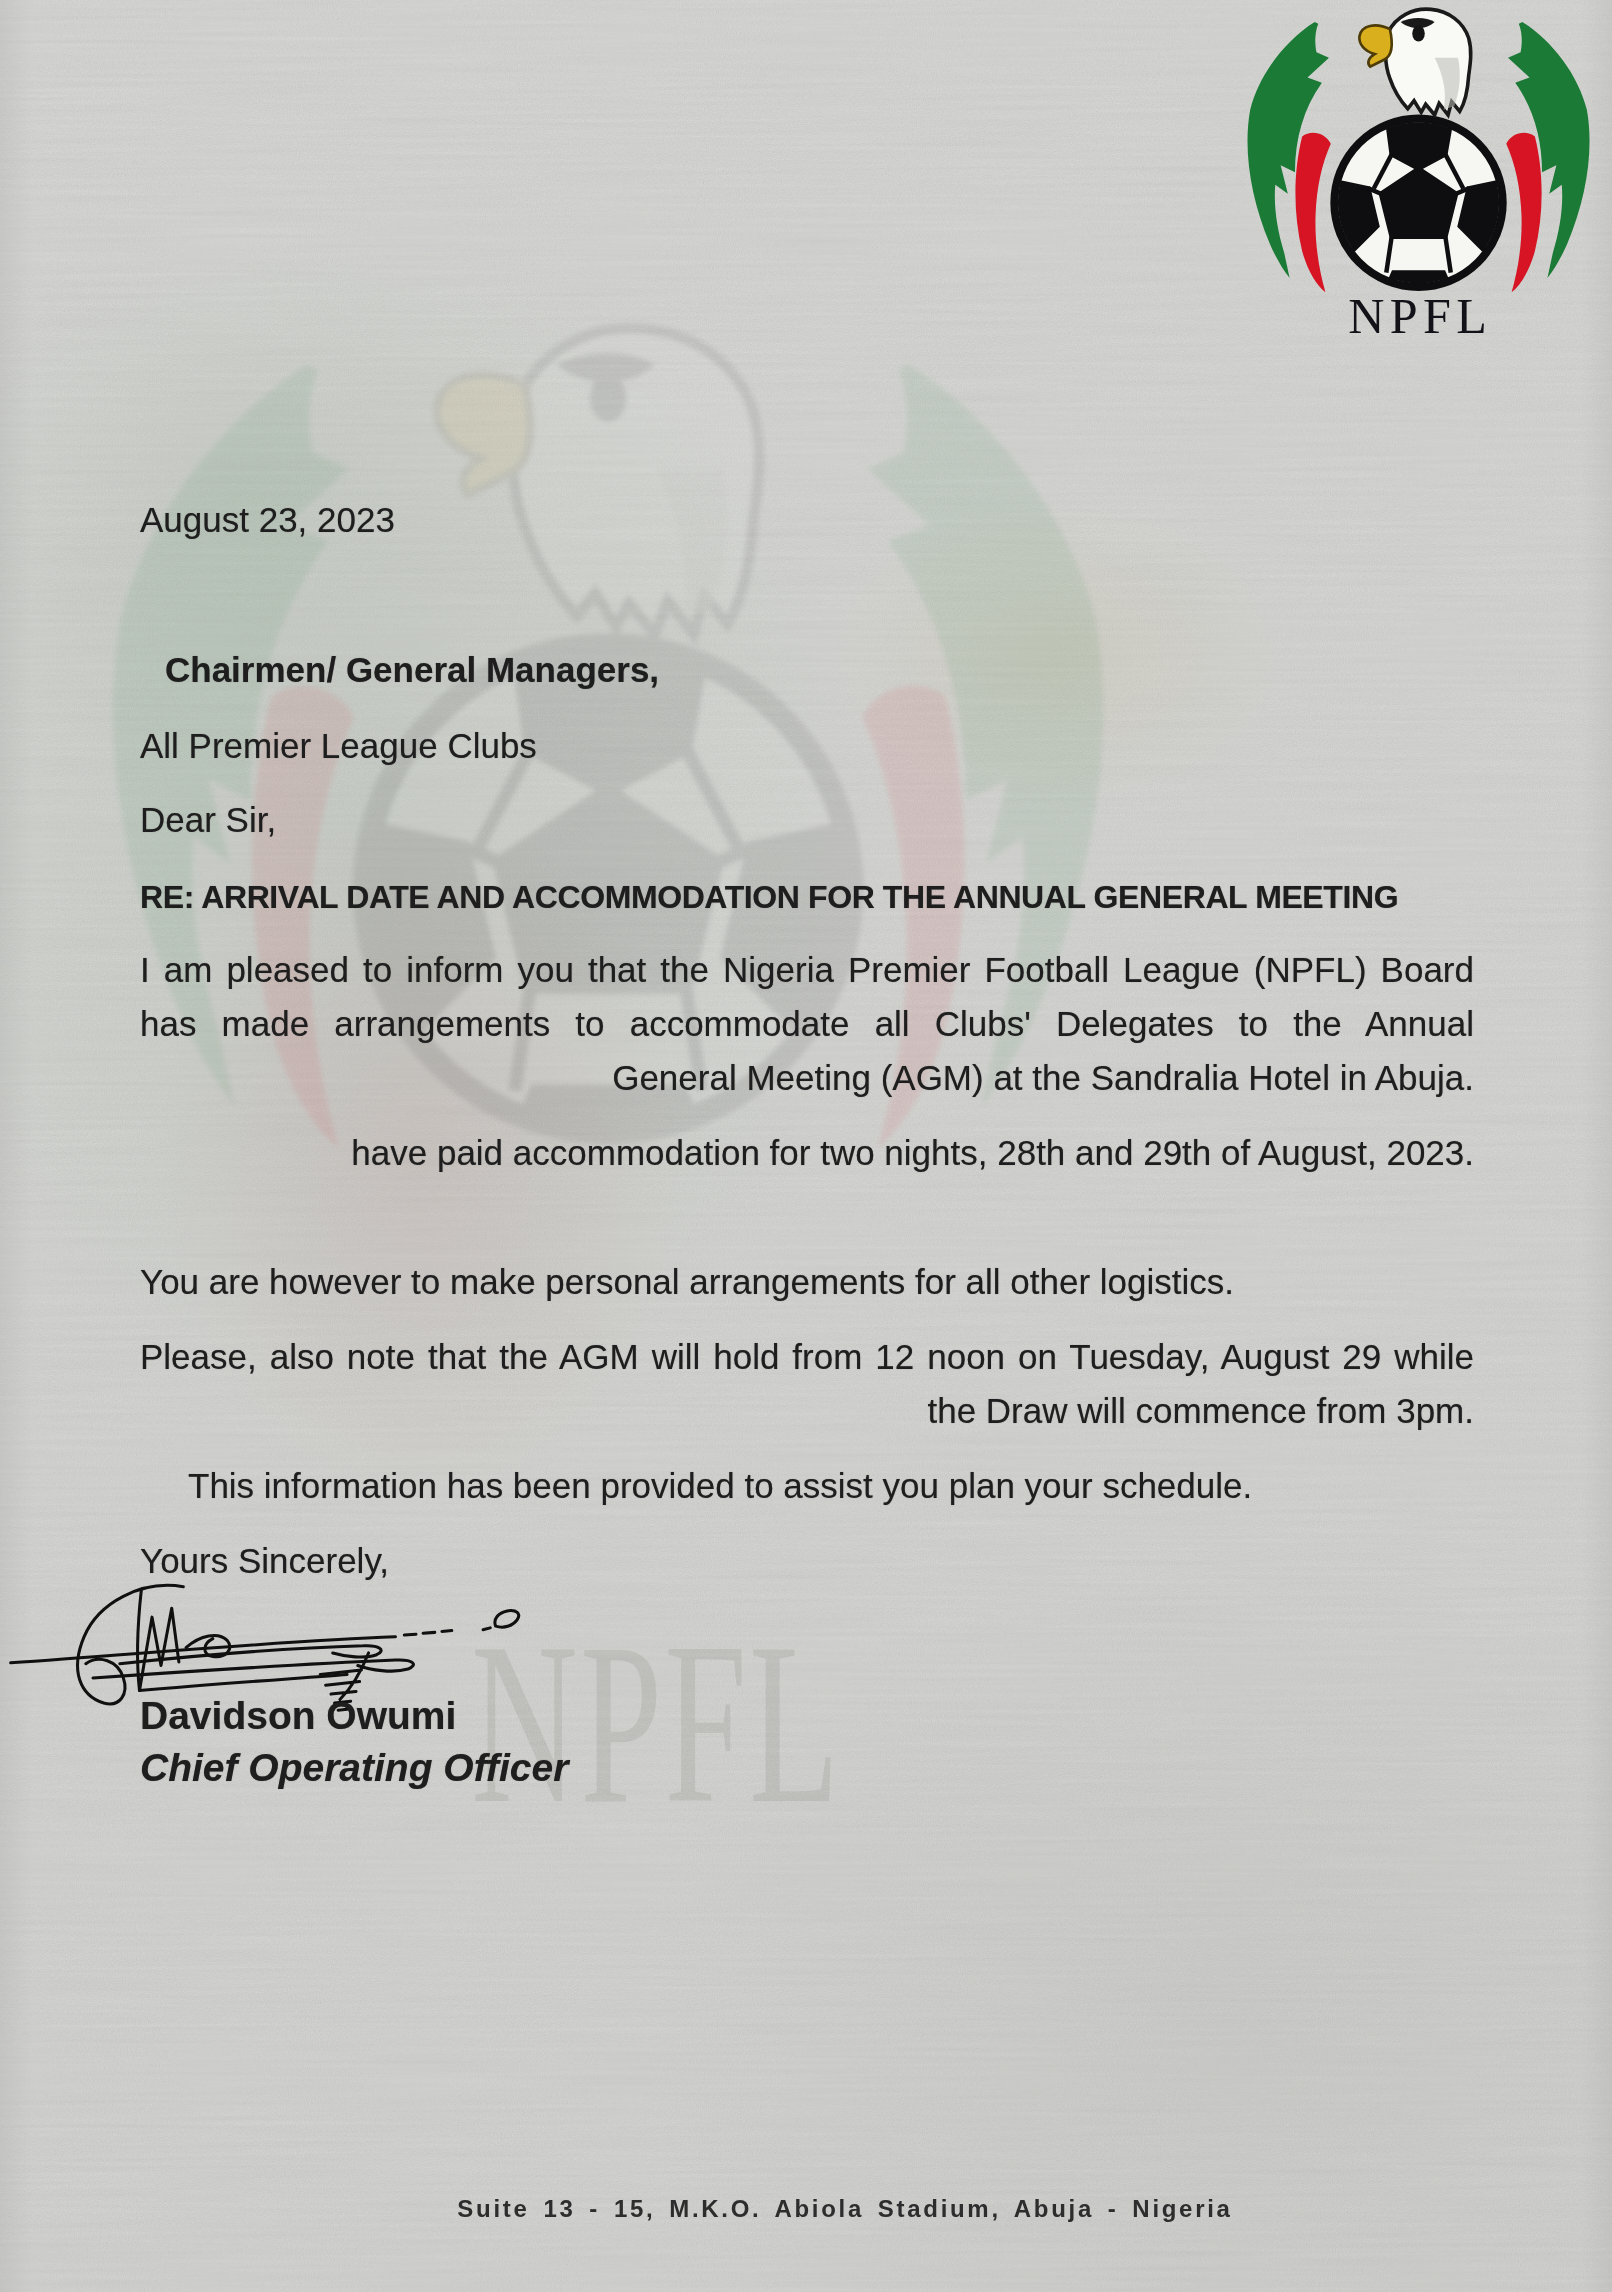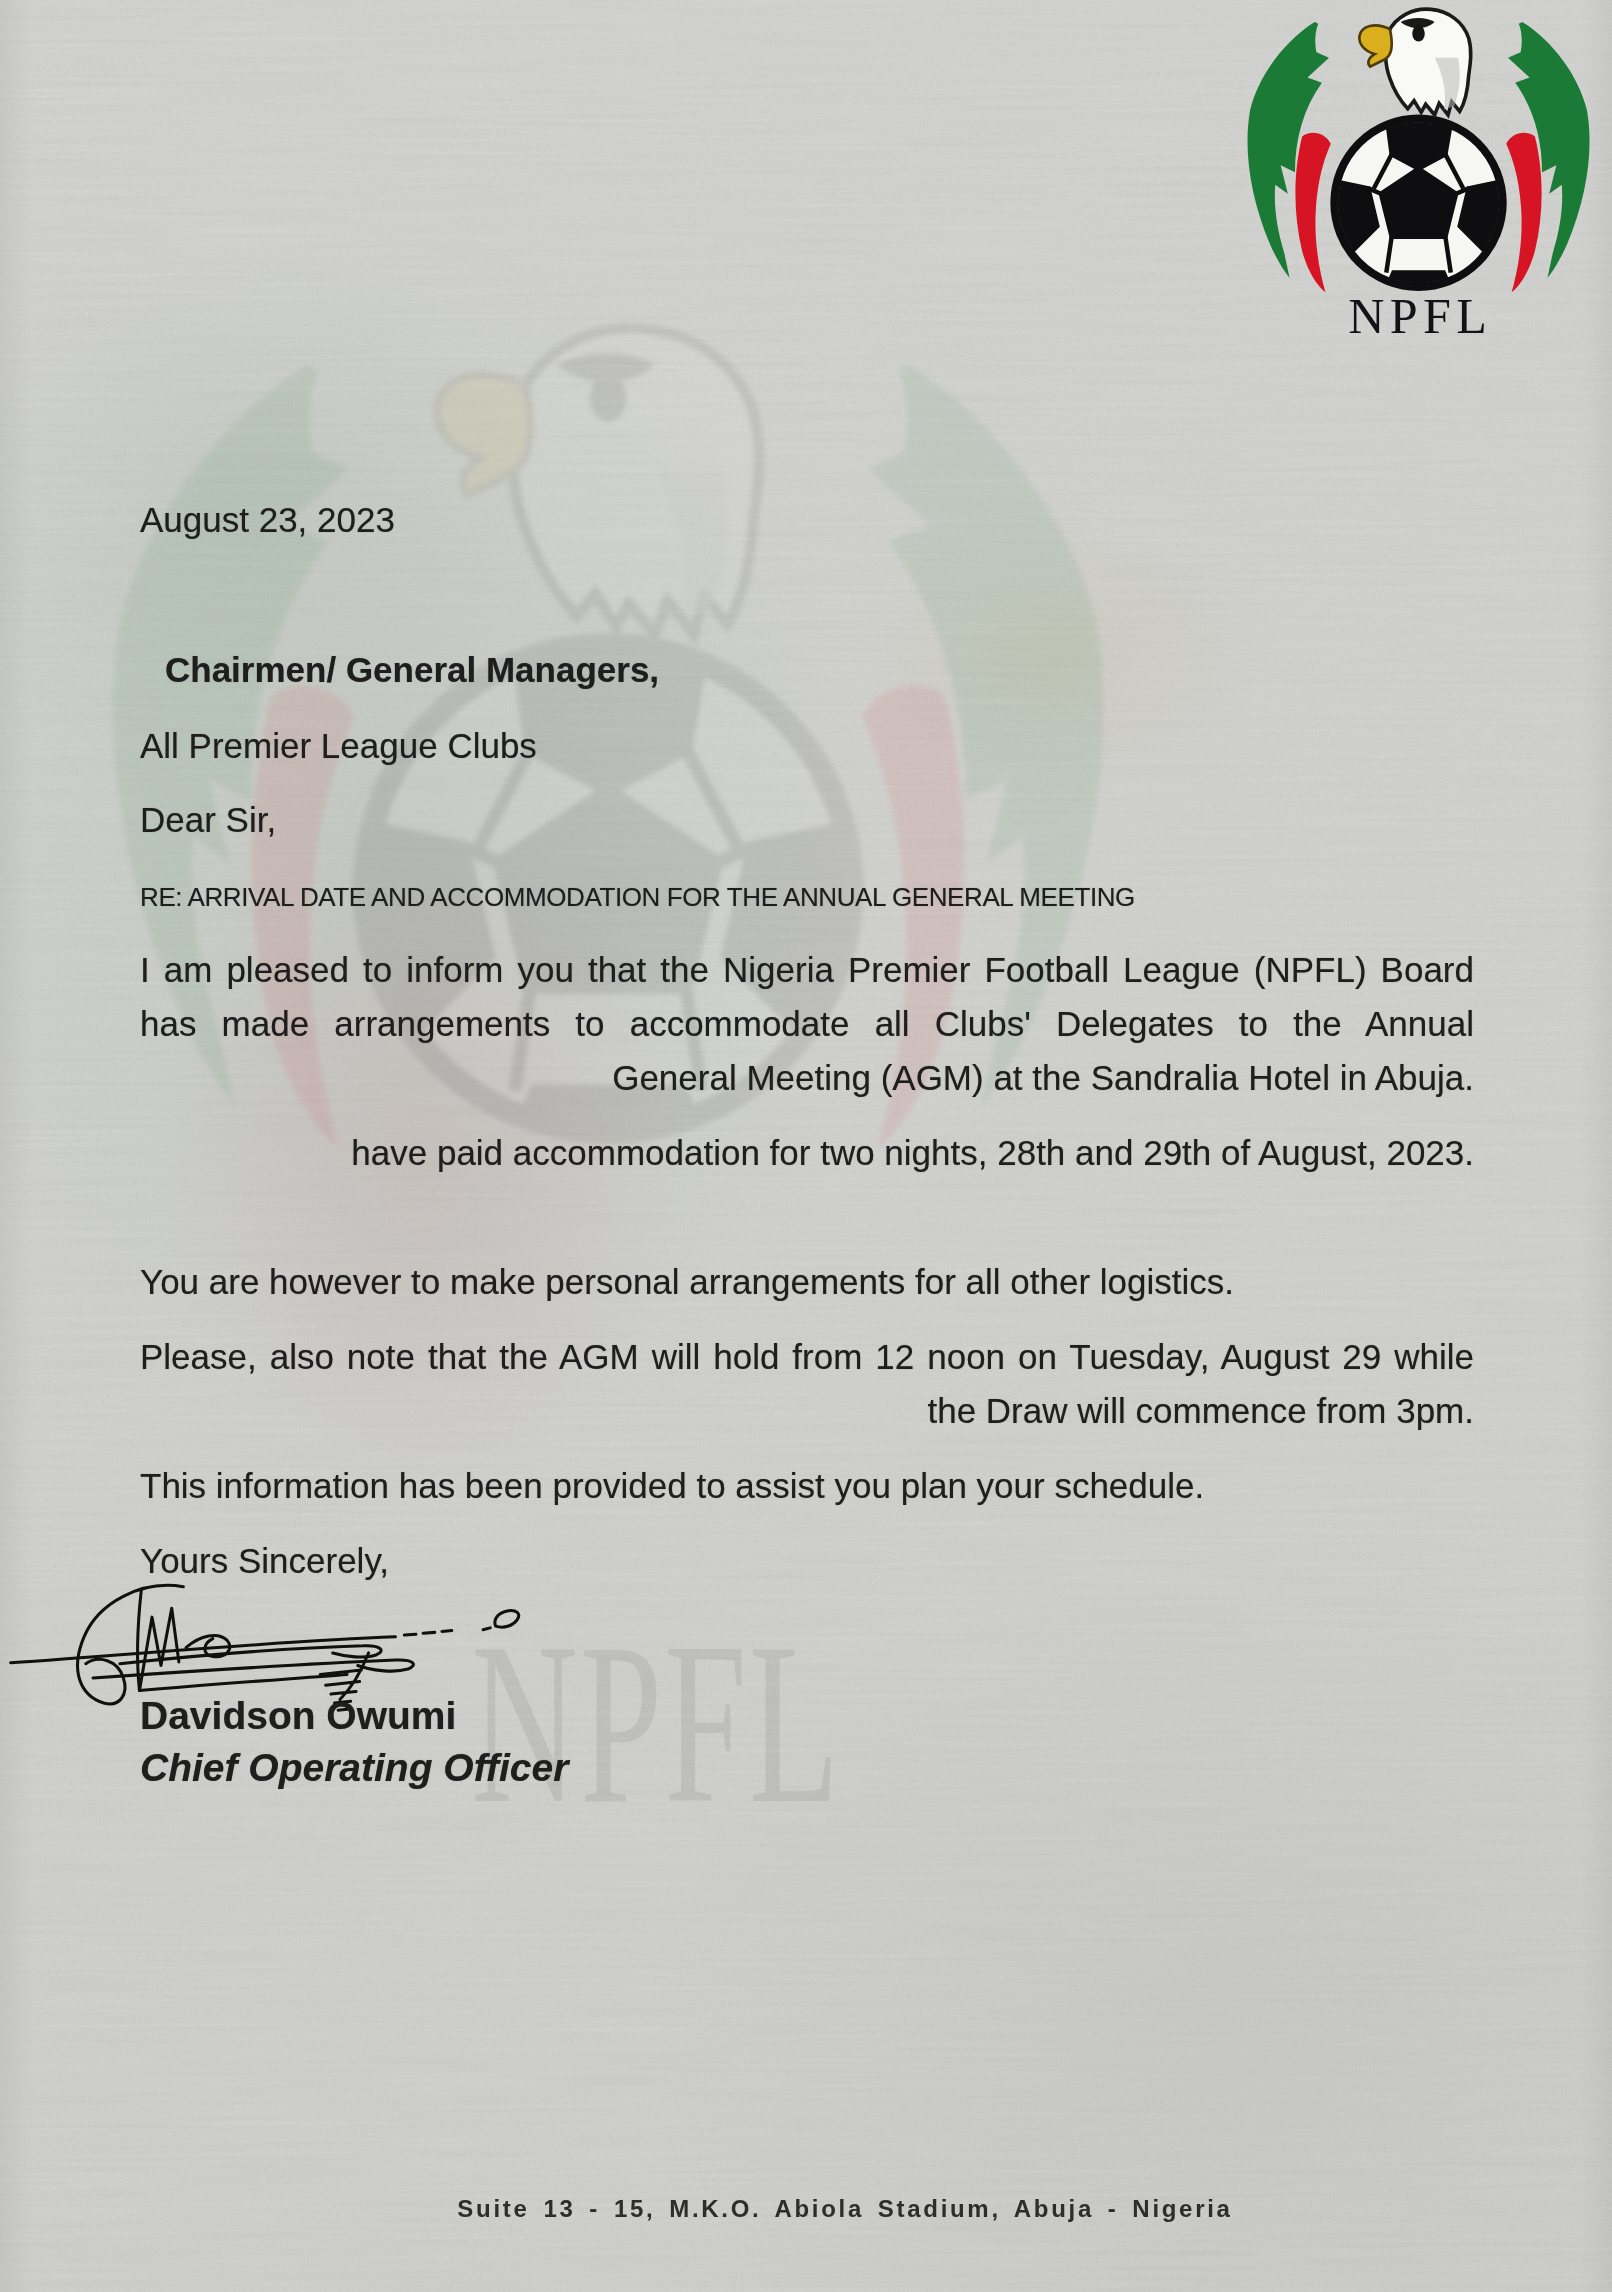--- a/index.html
+++ b/index.html
@@ -38,26 +38,26 @@
   .logo{position:absolute;left:1243px;top:3.6px;width:360px;height:342px;}
   
   .blk{position:absolute;left:140px;width:1334px;font-size:35px;line-height:54px;
        text-shadow:0 0 0.9px rgba(25,25,25,0.45);}
   .blk .ln{display:block;text-align:right;}
   .blk .just{text-align:justify;text-align-last:justify;}
   .date{top:493px;}
   .addr1{top:643px;font-weight:bold;margin-left:25px;}
   .addr2{top:719px;}
   .salut{top:793px;}
-  .subject{top:870px;font-weight:normal;font-size:26px;letter-spacing:-0.4px;}
+  .subject{top:870px;font-weight:bold;font-size:32px;letter-spacing:-0.4px;}
   .p1{top:943px;}
   .p2{top:1126px;}
   .p3{top:1255px;}
   .p4{top:1330px;}
-  .p5{top:1459px;}
+  .p5{top:1459px;margin-left:48px;}
   .closing{top:1534px;}
   .sig-name{top:1689px;font-weight:bold;font-size:39px;}
   .sig-title{top:1741px;font-weight:bold;font-style:italic;font-size:39px;}
   .signature{position:absolute;left:7.2px;top:1576px;width:537px;height:136px;}
   
   .footer{position:absolute;left:77px;right:0;top:2192px;text-align:center;color:#2d2d2d;}
   .footer .f1{font-weight:bold;font-size:24px;letter-spacing:2.7px;word-spacing:4.5px;line-height:34px;}
   .footer .f2{font-size:24px;letter-spacing:2.7px;line-height:32px;color:#3c3c3c;}
   .footer .f2 .hvy{font-weight:bold;color:#2a2a2a;}
   .footer .vbar{display:inline-block;border-left:2.7px solid #2a2a2a;height:36px;vertical-align:-9.9px;margin:0 14.3px 0 12.5px;}

